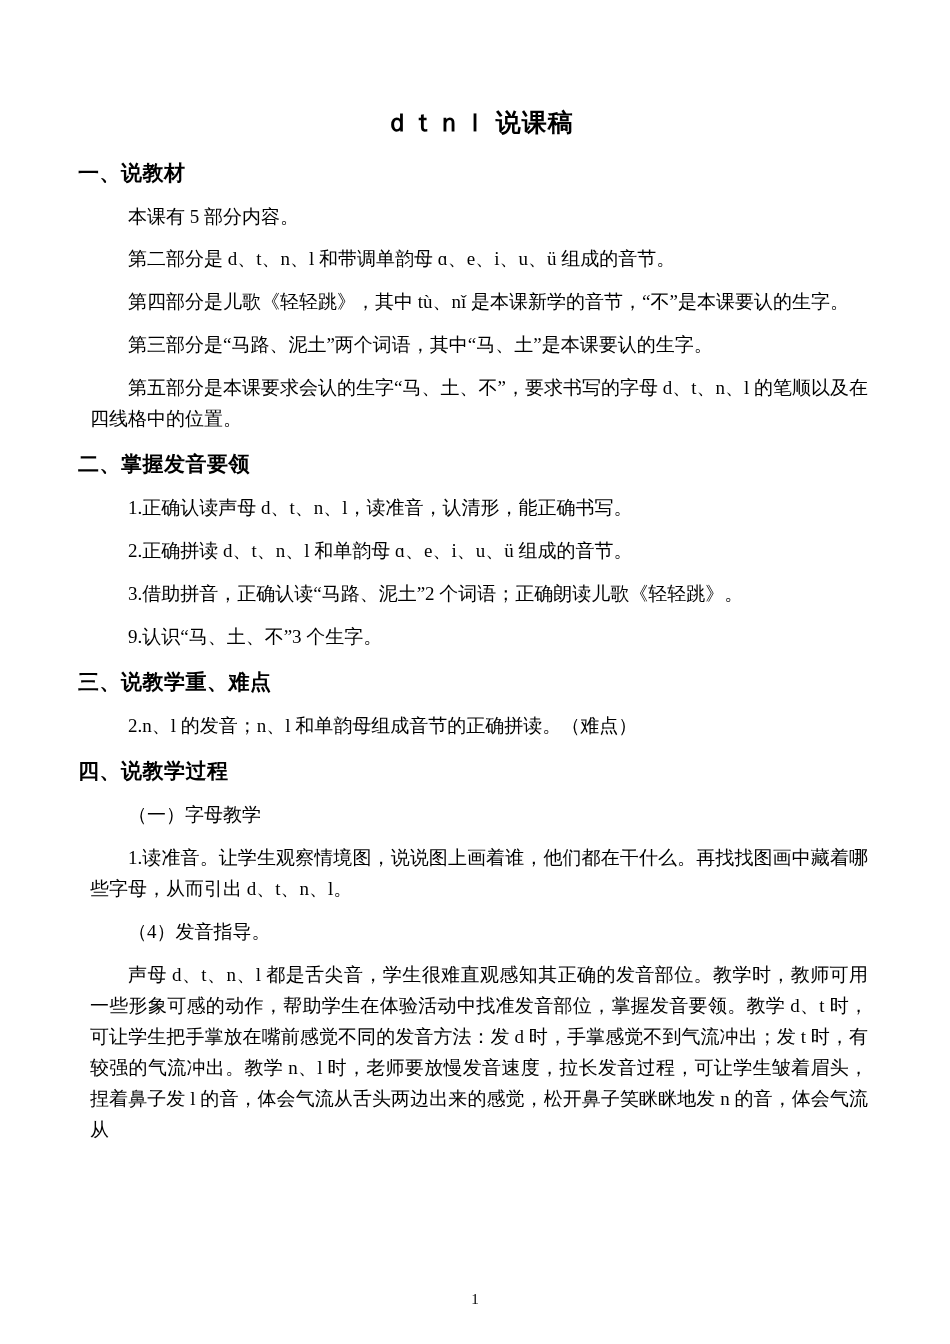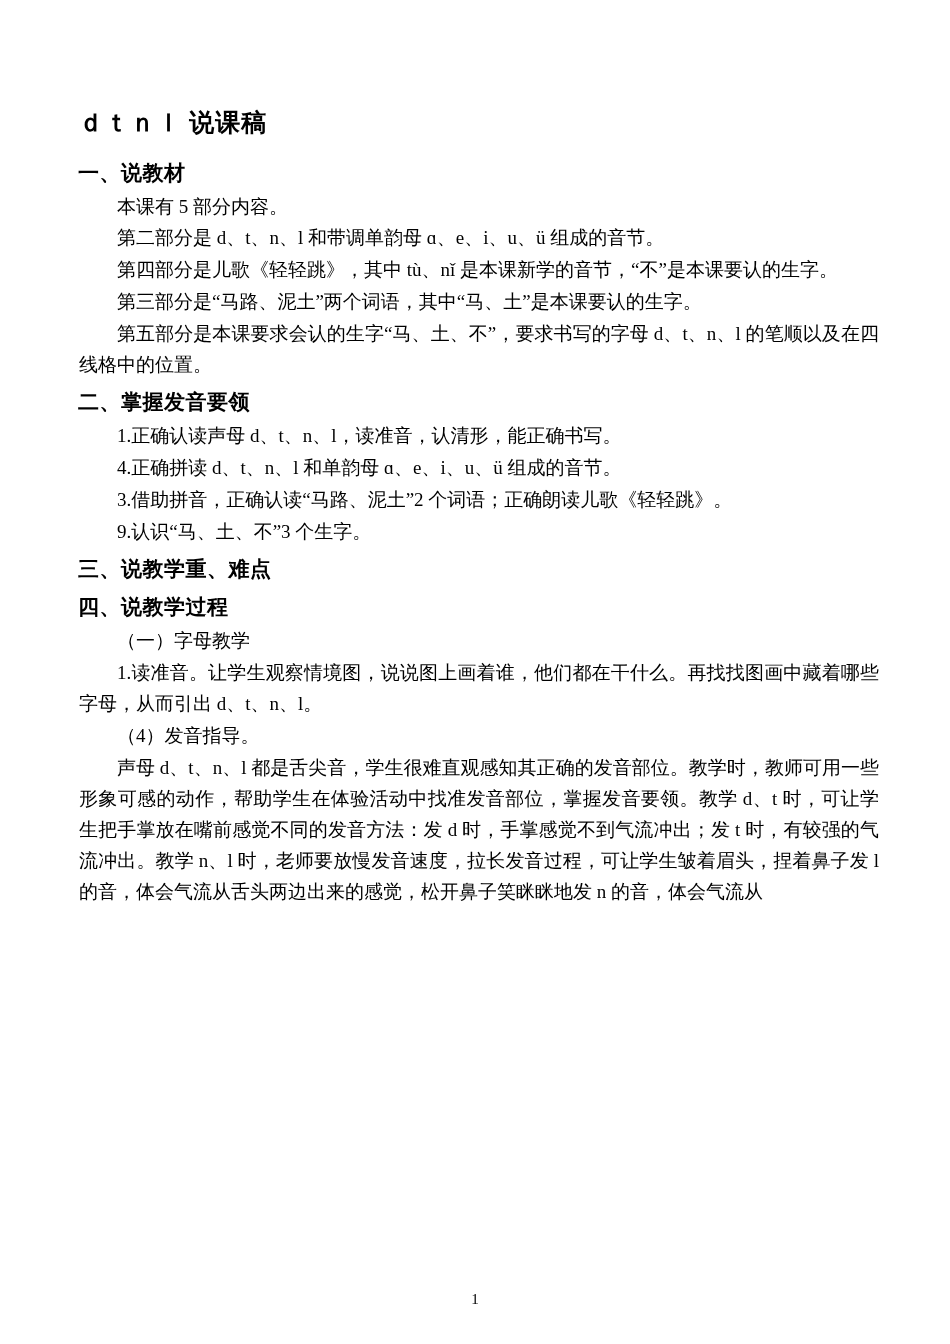--- a/index.html
+++ b/index.html
@@ -16,37 +16,38 @@
     overflow: hidden;
   }
   .page {
     box-sizing: border-box;
     width: 950px;
     height: 1344px;
     padding: 104px 70px 0 78px;
     position: relative;
   }
   .doc-title {
+    text-align: center;
     font-size: 25px;
     font-weight: bold;
     letter-spacing: 1px;
     margin: 0 0 14px 0;
     line-height: 1.5;
   }
   .heading {
     font-size: 21px;
     font-weight: bold;
     margin: 4px 0 2px 0;
     line-height: 1.62;
     letter-spacing: 0.5px;
   }
   .para {
     font-size: 19px;
     line-height: 1.63;
-    margin: 1px;
+    margin: 12px;
     text-align: justify;
     text-justify: inter-ideograph;
     text-indent: 2em;
   }
   .page-number {
     position: absolute;
     bottom: 36px;
     left: 0;
     width: 950px;
     text-align: center;
@@ -62,25 +63,26 @@
 
   <div class="heading">一、说教材</div>
   <p class="para">本课有 5 部分内容。</p>
   <p class="para">第二部分是 d、t、n、l 和带调单韵母 ɑ、e、i、u、ü 组成的音节。</p>
   <p class="para">第四部分是儿歌《轻轻跳》，其中 tù、nǐ 是本课新学的音节，“不”是本课要认的生字。</p>
   <p class="para">第三部分是“马路、泥土”两个词语，其中“马、土”是本课要认的生字。</p>
   <p class="para">第五部分是本课要求会认的生字“马、土、不”，要求书写的字母 d、t、n、l 的笔顺以及在四线格中的位置。</p>
 
   <div class="heading">二、掌握发音要领</div>
   <p class="para">1.正确认读声母 d、t、n、l，读准音，认清形，能正确书写。</p>
-  <p class="para">4.正确拼读 d、t、n、l 和单韵母 ɑ、e、i、u、ü 组成的音节。</p>
+  <p class="para">2.正确拼读 d、t、n、l 和单韵母 ɑ、e、i、u、ü 组成的音节。</p>
   <p class="para">3.借助拼音，正确认读“马路、泥土”2 个词语；正确朗读儿歌《轻轻跳》。</p>
   <p class="para">9.认识“马、土、不”3 个生字。</p>
 
   <div class="heading">三、说教学重、难点</div>
+  <p class="para">2.n、l 的发音；n、l 和单韵母组成音节的正确拼读。（难点）</p>
 
   <div class="heading">四、说教学过程</div>
   <p class="para">（一）字母教学</p>
   <p class="para">1.读准音。让学生观察情境图，说说图上画着谁，他们都在干什么。再找找图画中藏着哪些字母，从而引出 d、t、n、l。</p>
   <p class="para">（4）发音指导。</p>
   <p class="para">声母 d、t、n、l 都是舌尖音，学生很难直观感知其正确的发音部位。教学时，教师可用一些形象可感的动作，帮助学生在体验活动中找准发音部位，掌握发音要领。教学 d、t 时，可让学生把手掌放在嘴前感觉不同的发音方法：发 d 时，手掌感觉不到气流冲出；发 t 时，有较强的气流冲出。教学 n、l 时，老师要放慢发音速度，拉长发音过程，可让学生皱着眉头，捏着鼻子发 l 的音，体会气流从舌头两边出来的感觉，松开鼻子笑眯眯地发 n 的音，体会气流从</p>
 
   <div class="page-number">1</div>
 </div>
 

